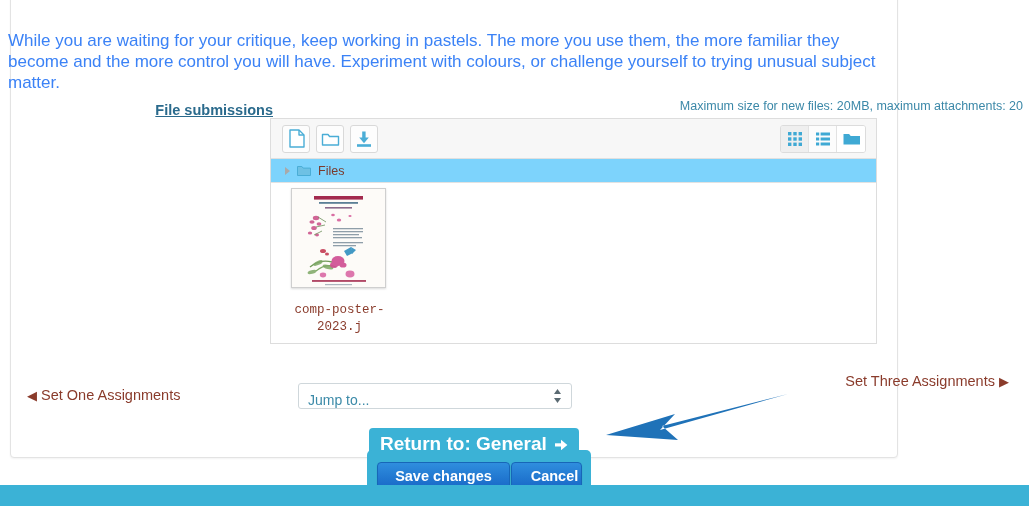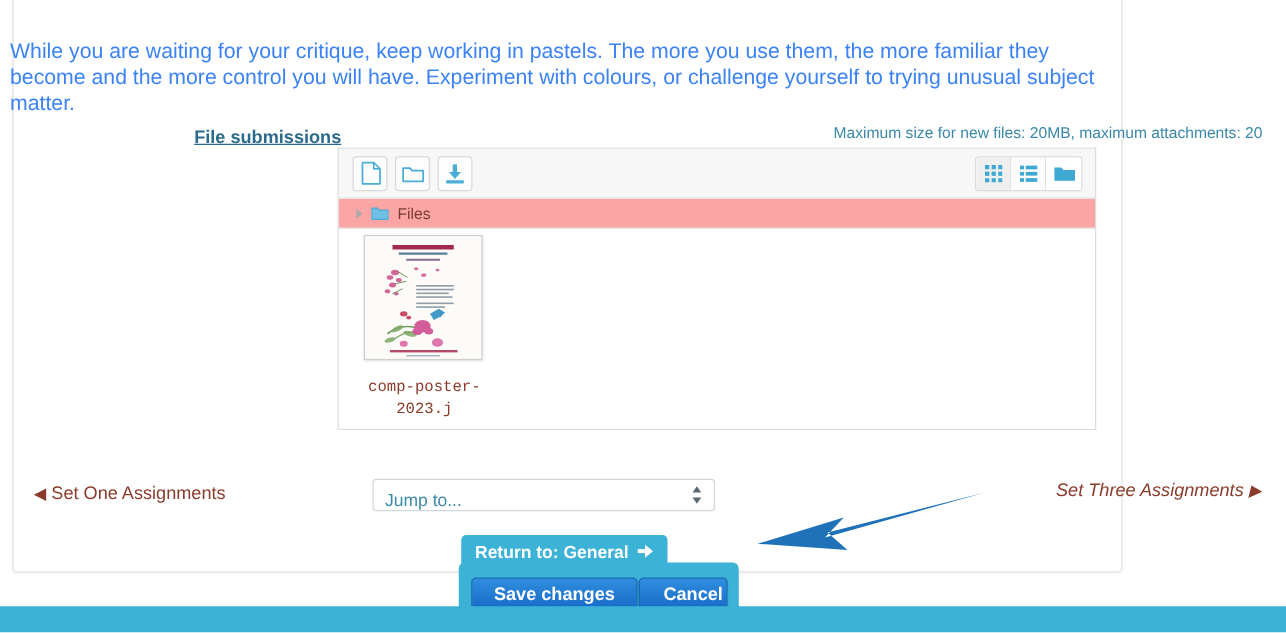--- a/index.html
+++ b/index.html
@@ -35,21 +35,21 @@
   
   #fs-label{
     position:absolute; left:121px; top:102px; width:152px;
     text-align:right;
     font-weight:bold;
     font-size:14.5px;
     color:#2a6a8c;
     text-decoration:underline;
   }
   #maxsize{
-    position:absolute; right:19px; top:99px;
+    position:absolute; right:6px; top:99px;
     font-size:12.5px;
     color:#3b88a8;
     white-space:nowrap;
   }
 
   
   #filemanager{
     position:absolute; left:270px; top:118px;
     width:607px; height:226px;
     border:1px solid #ddd;
@@ -87,21 +87,21 @@
     display:flex;align-items:center;justify-content:center;
     border-right:1px solid #e2e2e2;
     background:#fcfcfc;
     cursor:pointer;
   }
   .view-btn:last-child{ border-right:none; background:#fff; }
   .view-btn.active{ background:#efefef; }
 
   #fm-breadcrumb{
     height:24px;
-    background:#fca5a5;
+    background:#7dd3fc;
     border-bottom:1px solid #e2e2e2;
     display:flex;align-items:center;
     padding-left:14px;
     font-size:12.5px;
     color:#7a3b2e;
   }
   .tri{
     width:0;height:0;
     border-left:5px solid #a9a9a9;
     border-top:4px solid transparent;
@@ -137,24 +137,23 @@
     word-break:break-all;
   }
 
   
   #nav-prev{
     position:absolute; left:27px; top:387px;
     font-size:14.5px; color:#8a3b2b; cursor:pointer;
     white-space:nowrap;
   }
   #nav-next{
-    position:absolute; right:20px; top:385px;
+    position:absolute; right:20px; top:373px;
     font-size:14.5px; color:#8a3b2b; cursor:pointer;
     white-space:nowrap;
-    font-style:italic;
   }
   .arrow-gl{ color:#8a3b2b; font-size:13px; }
 
   #jumpto{
     position:absolute; left:298px; top:383px;
     width:274px; height:26px;
     border:1px solid #cfd7db;
     border-radius:3px;
     background:#fff;
     color:#3b8aa8;
@@ -175,21 +174,21 @@
     position:absolute; left:600px; top:392px;
     width:190px; height:55px;
     pointer-events:none;
   }
 
   
   #tooltip{
     position:absolute; left:369px; top:428px;
     background:#3bb2d6;
     color:#fff;
-    font-size:14px;
+    font-size:19px;
     font-weight:bold;
     padding:5px 11px 6px 11px;
     border-radius:4px;
     white-space:nowrap;
   }
   #btn-panel{
     position:absolute; left:367px; top:450px;
     width:224px; height:52px;
     background:#3bb2d6;
     border-radius:5px;

